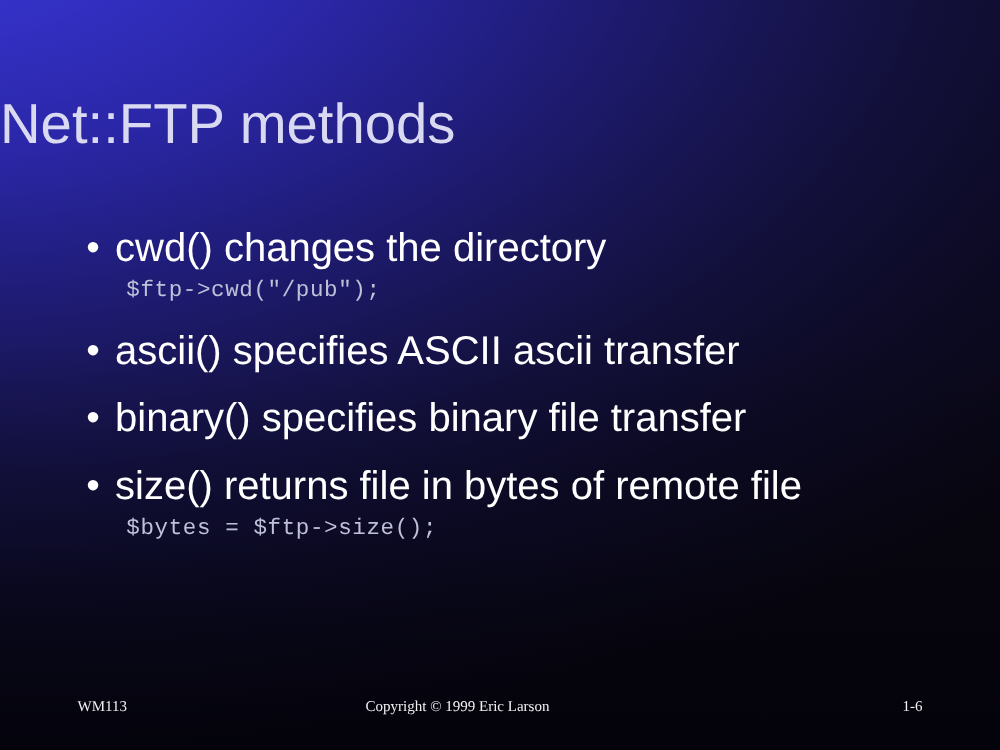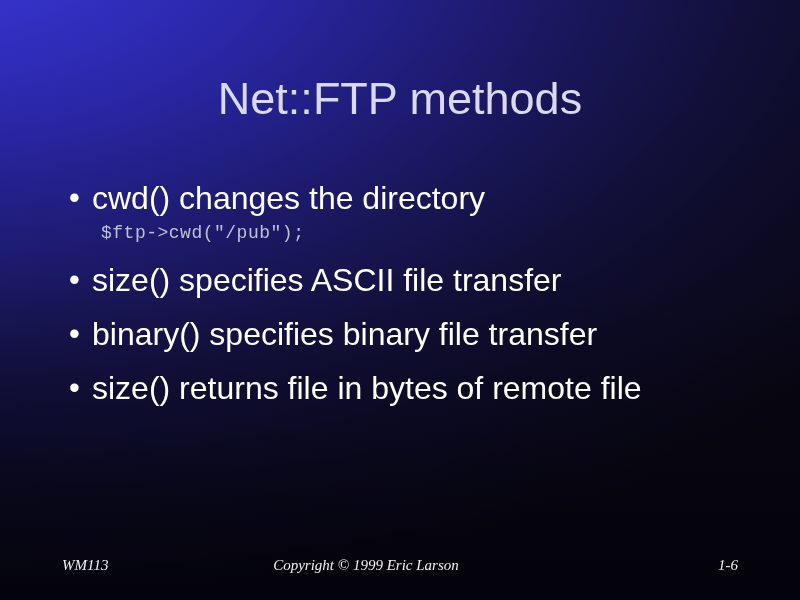--- a/index.html
+++ b/index.html
@@ -44,21 +44,20 @@
     width: 100%;
     height: 100%;
   }
 
   
   .title {
     position: absolute;
     top: 72px;
     left: 0;
     width: 800px;
-    text-align: center;
     font-size: 45px;
     line-height: 54px;
     font-weight: normal;
     color: #d9d9f2;
     letter-spacing: 0px;
     white-space: nowrap;
   }
 
   
   .body {
@@ -103,24 +102,23 @@
   }
 
   
   .footer {
     position: absolute;
     left: 0;
     bottom: 26px;
     width: 800px;
     height: 18px;
     font-family: "Liberation Serif", serif;
-    font-size: 15px;
+    font-size: 12px;
     line-height: 18px;
     color: #f2f2f5;
-    font-style: italic;
   }
   .footer-left {
     position: absolute;
     left: 62px;
     top: 0;
     text-align: left;
   }
   .footer-center {
     position: absolute;
     left: 0;
@@ -149,36 +147,37 @@
         <div class="bullet-row">
           <span class="bullet-marker">•</span>
           <span class="bullet-text">cwd() changes the directory</span>
         </div>
         <div class="code-line">$ftp-&gt;cwd("/pub");</div>
       </div>
 
       <div class="bullet-block">
         <div class="bullet-row">
           <span class="bullet-marker">•</span>
-          <span class="bullet-text">size() specifies ASCII file transfer</span>
+          <span class="bullet-text">ascii() specifies ASCII ascii transfer</span>
         </div>
       </div>
 
       <div class="bullet-block">
         <div class="bullet-row">
           <span class="bullet-marker">•</span>
           <span class="bullet-text">binary() specifies binary file transfer</span>
         </div>
       </div>
 
       <div class="bullet-block">
         <div class="bullet-row">
           <span class="bullet-marker">•</span>
           <span class="bullet-text">size() returns file in bytes of remote file</span>
         </div>
+        <div class="code-line">$bytes = $ftp-&gt;size();</div>
       </div>
 
     </div>
 
     <div class="footer">
       <span class="footer-left">WM113</span>
       <span class="footer-center">Copyright © 1999 Eric Larson</span>
       <span class="footer-right">1-6</span>
     </div>
 

